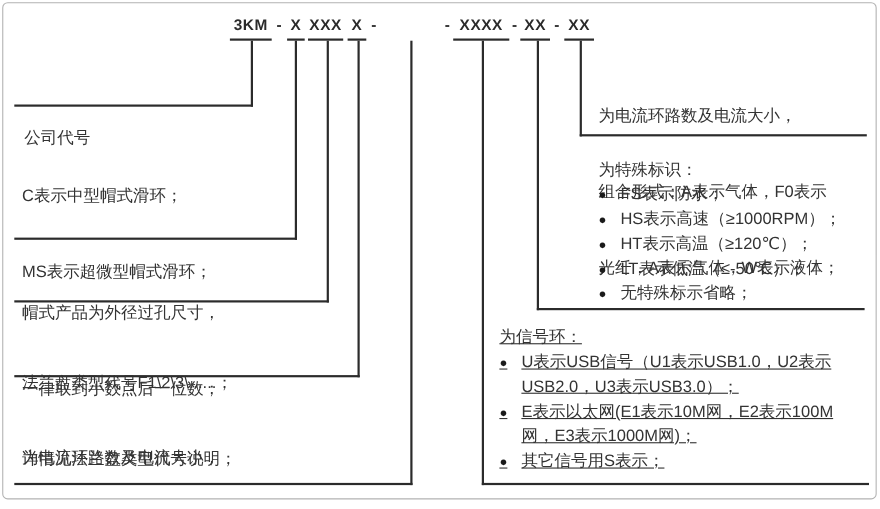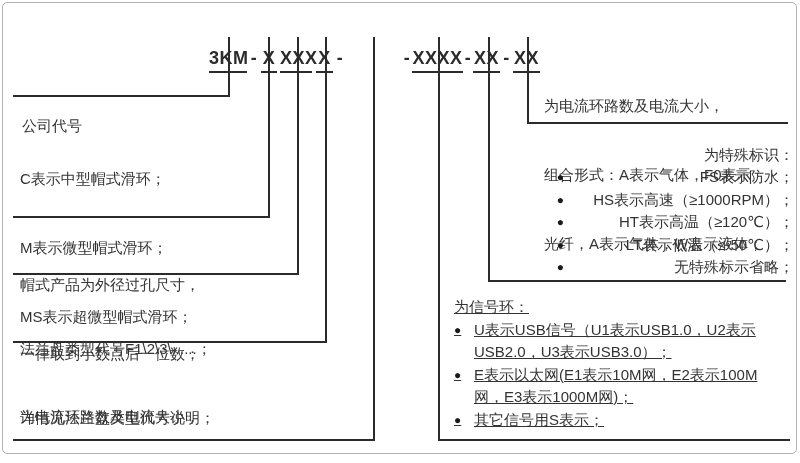--- a/index.html
+++ b/index.html
@@ -18,26 +18,25 @@
     width: 793px; height: 450px;
     border: 1px solid #b3b3b3;
     border-radius: 5px;
   }
   .seg, .sep {
     position: absolute;
     top: 9px;
     height: 26px;
     line-height: 26px;
     text-align: center;
-    font-size: 18px;
+    font-size: 14px;
     font-weight: bold;
     color: #2b2b2b;
     letter-spacing: 0.5px;
     white-space: pre;
-    margin-top: 36px;
   }
   .seg { border-bottom: 2px solid #2b2b2b; }
   .vline { position: absolute; width: 2px; background: #2b2b2b; }
   .hline { position: absolute; height: 2px; background: #2b2b2b; }
   .tblock {
     position: absolute;
     font-size: 15px;
     line-height: 23px;
     color: #333333;
     white-space: pre;
@@ -94,21 +93,20 @@
   <div class="hline" style="left:438px;top:439px;width:352px;"></div>
   <div class="hline" style="left:488px;top:280px;width:298px;"></div>
   <div class="hline" style="left:527px;top:122px;width:261px;"></div>
 
   <div class="tblock" style="left:22px;top:68px;">
     <div>公司代号</div>
   </div>
 
   <div class="tblock" style="left:20px;top:121px;">
     <div>C表示中型帽式滑环；</div>
-    <div>M表示微型帽式滑环；</div>
     <div>MS表示超微型帽式滑环；</div>
   </div>
 
   <div class="tblock" style="left:20px;top:227px;">
     <div>帽式产品为外径过孔尺寸，</div>
     <div>一律取到小数点后一位数；</div>
   </div>
 
   <div class="tblock" style="left:20px;top:291px;">
     <div>法兰盘类型代号F1\2\3\......；</div>
@@ -120,21 +118,21 @@
     
     
   </div>
 
   <div class="tblock" style="left:544px;top:48px;">
     <div>为电流环路数及电流大小，</div>
     <div>组合形式：A表示气体，F0表示</div>
     <div>光纤，A表示气体，W表示液体；</div>
   </div>
 
-  <div class="rblock sp-block" style="left:544px;top:144px;text-align:right;">
+  <div class="rblock sp-block" style="left:544px;top:144px;">
     <div>为特殊标识：</div>
     <div class="row">
       <span class="dot">●</span>
       <span class="txt">FS表示防水；</span>
     </div>
     <div class="row">
       <span class="dot">●</span>
       <span class="txt">HS表示高速（≥1000RPM）；</span>
     </div>
     <div class="row">

